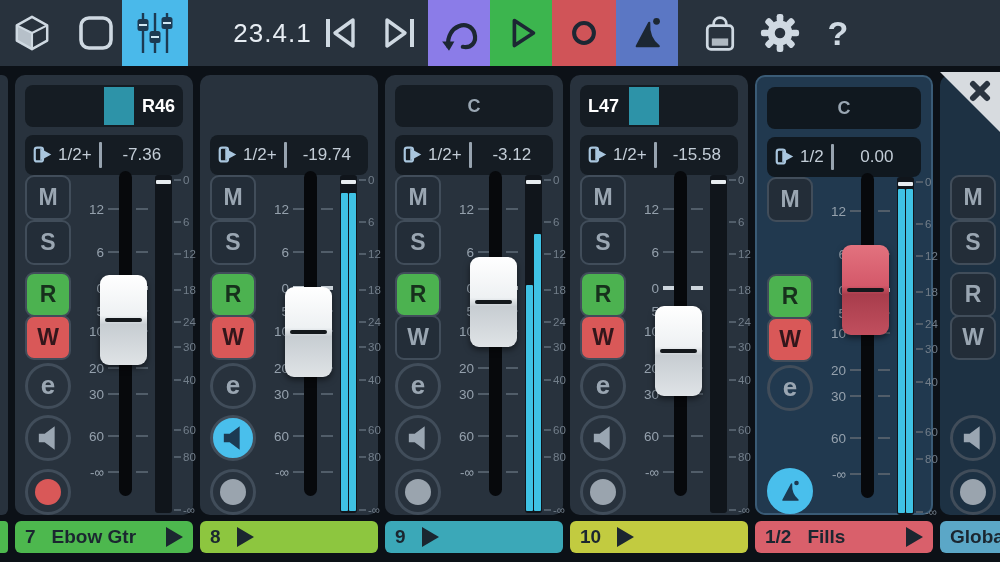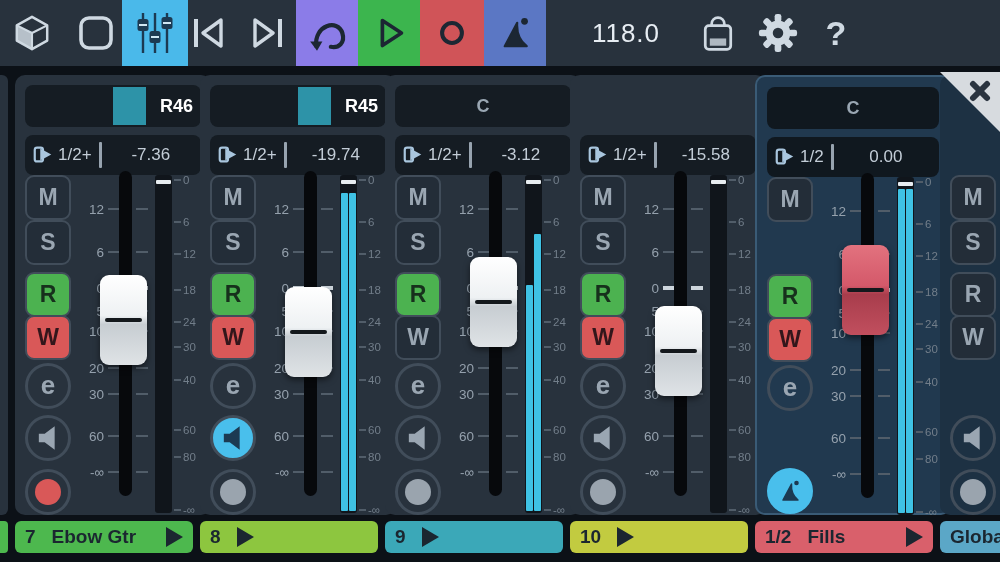--- a/index.html
+++ b/index.html
@@ -20,21 +20,21 @@
   .tb-color{width:62px;}
   .c-loop{background:#8b7ce8;}
   .c-play{background:#3cb54e;}
   .c-rec{background:#d05458;}
   .c-logo{background:#5b77c4;}
   .help-q{font-weight:bold;font-size:34px;color:#cfd9e2;}
   
   .rack{position:absolute;top:72px;left:0;width:1000px;height:490px;display:flex;padding-left:15px;}
   .strip{width:178px;margin-right:7px;flex:none;margin-top:3px;}
   .strip-body{
-    position:relative;width:178px;height:440px;background:#28323d;border-radius:10px;padding-left:18px;
+    position:relative;width:178px;height:440px;background:#28323d;border-radius:10px;
   }
   .strip.selected .strip-body{background:#21394f;border:2px solid #3a5b76;width:174px;height:436px;}
   .strip.navy .strip-body{background:#1d3143;}
   .pan-display{position:absolute;left:10px;right:10px;top:10px;height:42px;background:#151c23;border-radius:8px;overflow:hidden;}
   .strip.selected .pan-display{background:#10181f;}
   .pan-block{position:absolute;top:2px;bottom:2px;background:#2d93a8;}
   .pan-text{position:absolute;left:0;right:0;top:0;bottom:0;line-height:42px;font-size:18px;font-weight:bold;padding:0 8px;box-sizing:border-box;}
   .out-row{position:absolute;left:10px;right:10px;top:60px;height:40px;background:#151c23;border-radius:8px;
     display:flex;align-items:center;padding:0 7px;box-sizing:border-box;}
   .strip.selected .out-row{background:#10181f;}
@@ -128,20 +128,21 @@
           <rect x="27.5" y="6" width="11" height="12" rx="2.5"></rect>
         </g>
         <g stroke="#cfe6f2" stroke-width="2">
           <line x1="5" y1="14" x2="13" y2="14"></line>
             <line x1="17" y1="26" x2="25" y2="26"></line>
             <line x1="29" y1="12" x2="37" y2="12"></line>
         </g>
       </svg>
     </span>
   </button>
+  <div class="tb-text" style="width:95px;margin-left:37px;cursor:pointer">23.4.1</div>
   <button class="tb-btn" style="width:40px;margin-left:0px">
     <span>
       <svg width="36" height="32" viewBox="0 0 36 32">
         <rect x="4" y="2" width="4" height="28" fill="#cfd9e2"></rect>
         <path d="M31 3 L13 16 L31 29 Z" fill="none" stroke="#cfd9e2" stroke-width="3.4" stroke-linejoin="round"></path>
       </svg>
     </span>
   </button>
   <button class="tb-btn" style="width:40px;margin-left:20px">
     <span>
@@ -174,21 +175,20 @@
     </span>
   </button>
   <button class="tb-btn tb-color c-logo">
     <span>
       <svg width="44" height="44" viewBox="0 0 60 60">
         <path d="M33 16 L16 48 L46 48 C37 41 32 30 33 16 Z" fill="#1c2733" stroke="#1c2733" stroke-width="3" stroke-linejoin="round"></path>
         <circle cx="43" cy="14" r="4.6" fill="#1c2733"></circle>
       </svg>
     </span>
   </button>
-  <div class="tb-text" style="width:100px;margin-left:30px;cursor:pointer">118.0</div>
   <button class="tb-btn" style="width:44px;margin-left:20px">
     <span>
       <svg width="40" height="42" viewBox="0 0 44 46">
         <rect x="8" y="15" width="28" height="26" rx="4" fill="none" stroke="#cfd9e2" stroke-width="3"></rect>
         <path d="M15 15 v-2 a7 7 0 0 1 14 0 v2" fill="none" stroke="#cfd9e2" stroke-width="3"></path>
         <rect x="13" y="29" width="18" height="8" fill="#cfd9e2" opacity="0.8"></rect>
       </svg>
     </span>
   </button>
   <button class="tb-btn" style="width:44px;margin-left:16px">
@@ -350,24 +350,20 @@
     </div>
     <div class="strip-label" style="background: rgb(77, 184, 78);">
       <span class="lab-num">7</span>
       <span class="lab-name">Ebow Gtr</span>
       <i class="lab-arrow"></i>
     </div>
   </div>
 
   <div class="strip">
     <div class="strip-body">
-      <div class="pan-display">
-        <div class="pan-block" style="left: 50%; width: 19%;"></div>
-        <span class="pan-text" style="text-align: right; color: rgb(255, 255, 255);">R45</span>
-      </div>
       <div class="out-row">
         <span>
           <svg width="22" height="22" viewBox="0 0 24 24">
             <rect x="3" y="4" width="9" height="15" rx="2.5" fill="none" stroke="#a9c6de" stroke-width="2.4"></rect>
             <path d="M9 5 L21 11.5 L9 18 Z" fill="#a9c6de"></path>
           </svg>
         </span>
         <span class="out-label">1/2+</span>
         <span class="out-div"></span>
         <span class="out-val">-19.74</span>
@@ -630,20 +626,24 @@
         </div>
     </div>
     <div class="strip-label" style="background: rgb(59, 168, 184);">
       <span class="lab-num">9</span>
       <i class="lab-arrow"></i>
     </div>
   </div>
 
   <div class="strip">
     <div class="strip-body">
+      <div class="pan-display">
+        <div class="pan-block" style="left: 31%; width: 19%;"></div>
+        <span class="pan-text" style="text-align: left; color: rgb(255, 255, 255);">L47</span>
+      </div>
       <div class="out-row">
         <span>
           <svg width="22" height="22" viewBox="0 0 24 24">
             <rect x="3" y="4" width="9" height="15" rx="2.5" fill="none" stroke="#a9c6de" stroke-width="2.4"></rect>
             <path d="M9 5 L21 11.5 L9 18 Z" fill="#a9c6de"></path>
           </svg>
         </span>
         <span class="out-label">1/2+</span>
         <span class="out-div"></span>
         <span class="out-val">-15.58</span>

